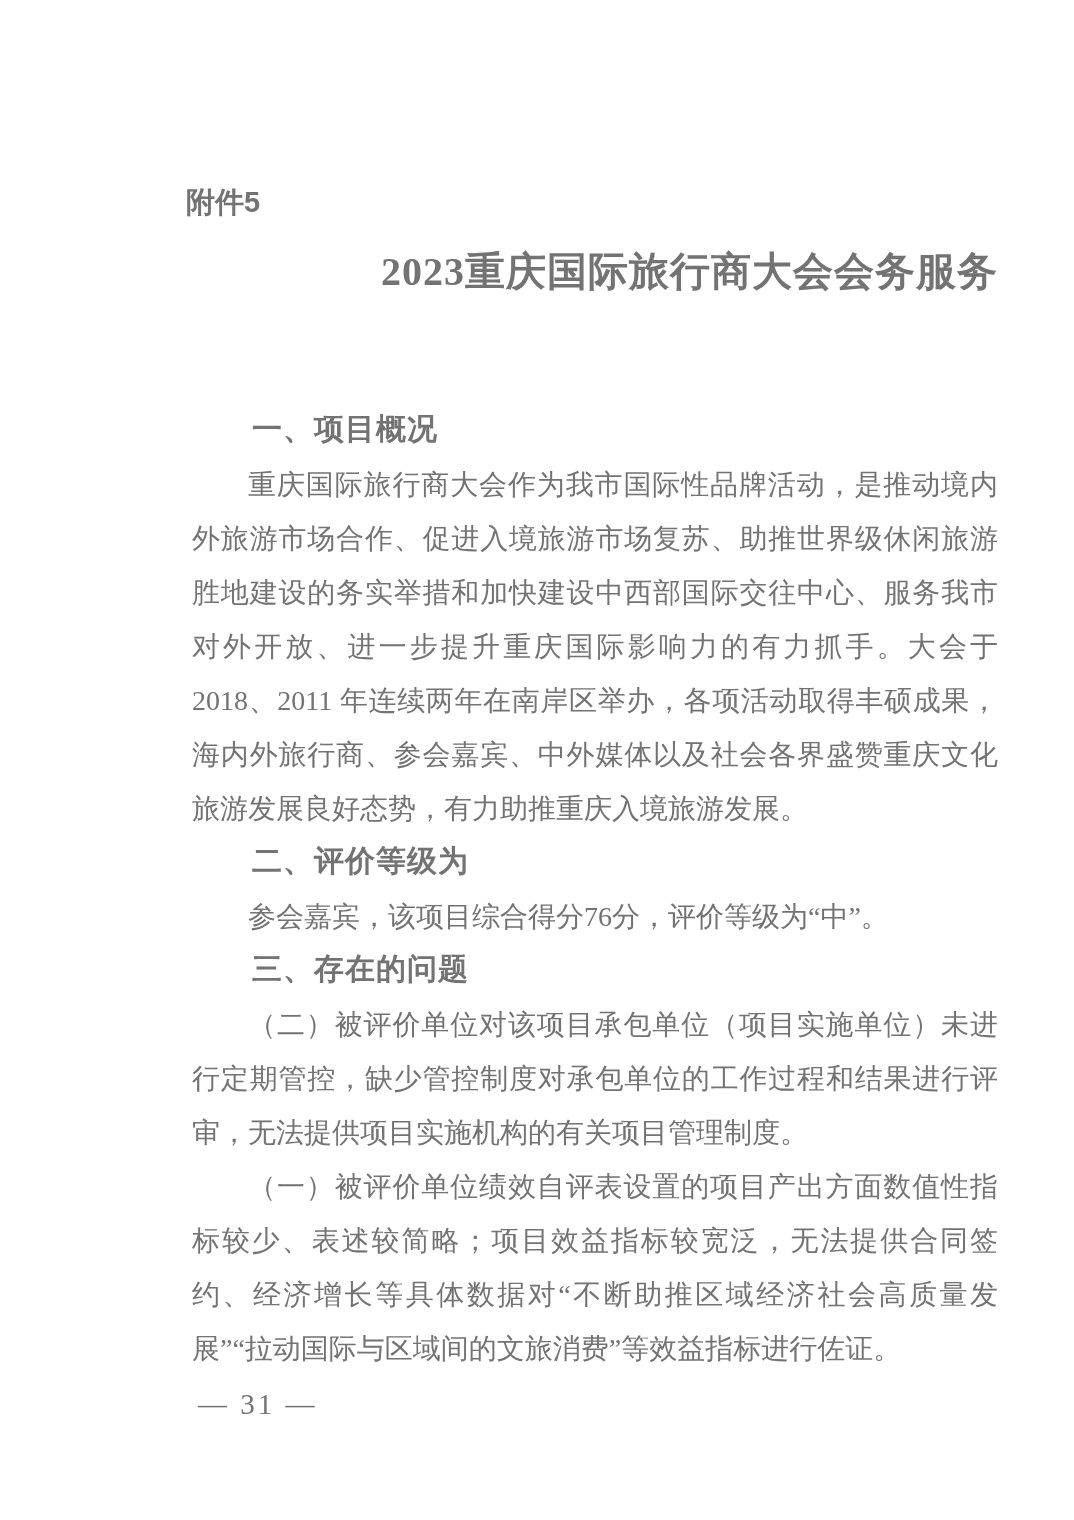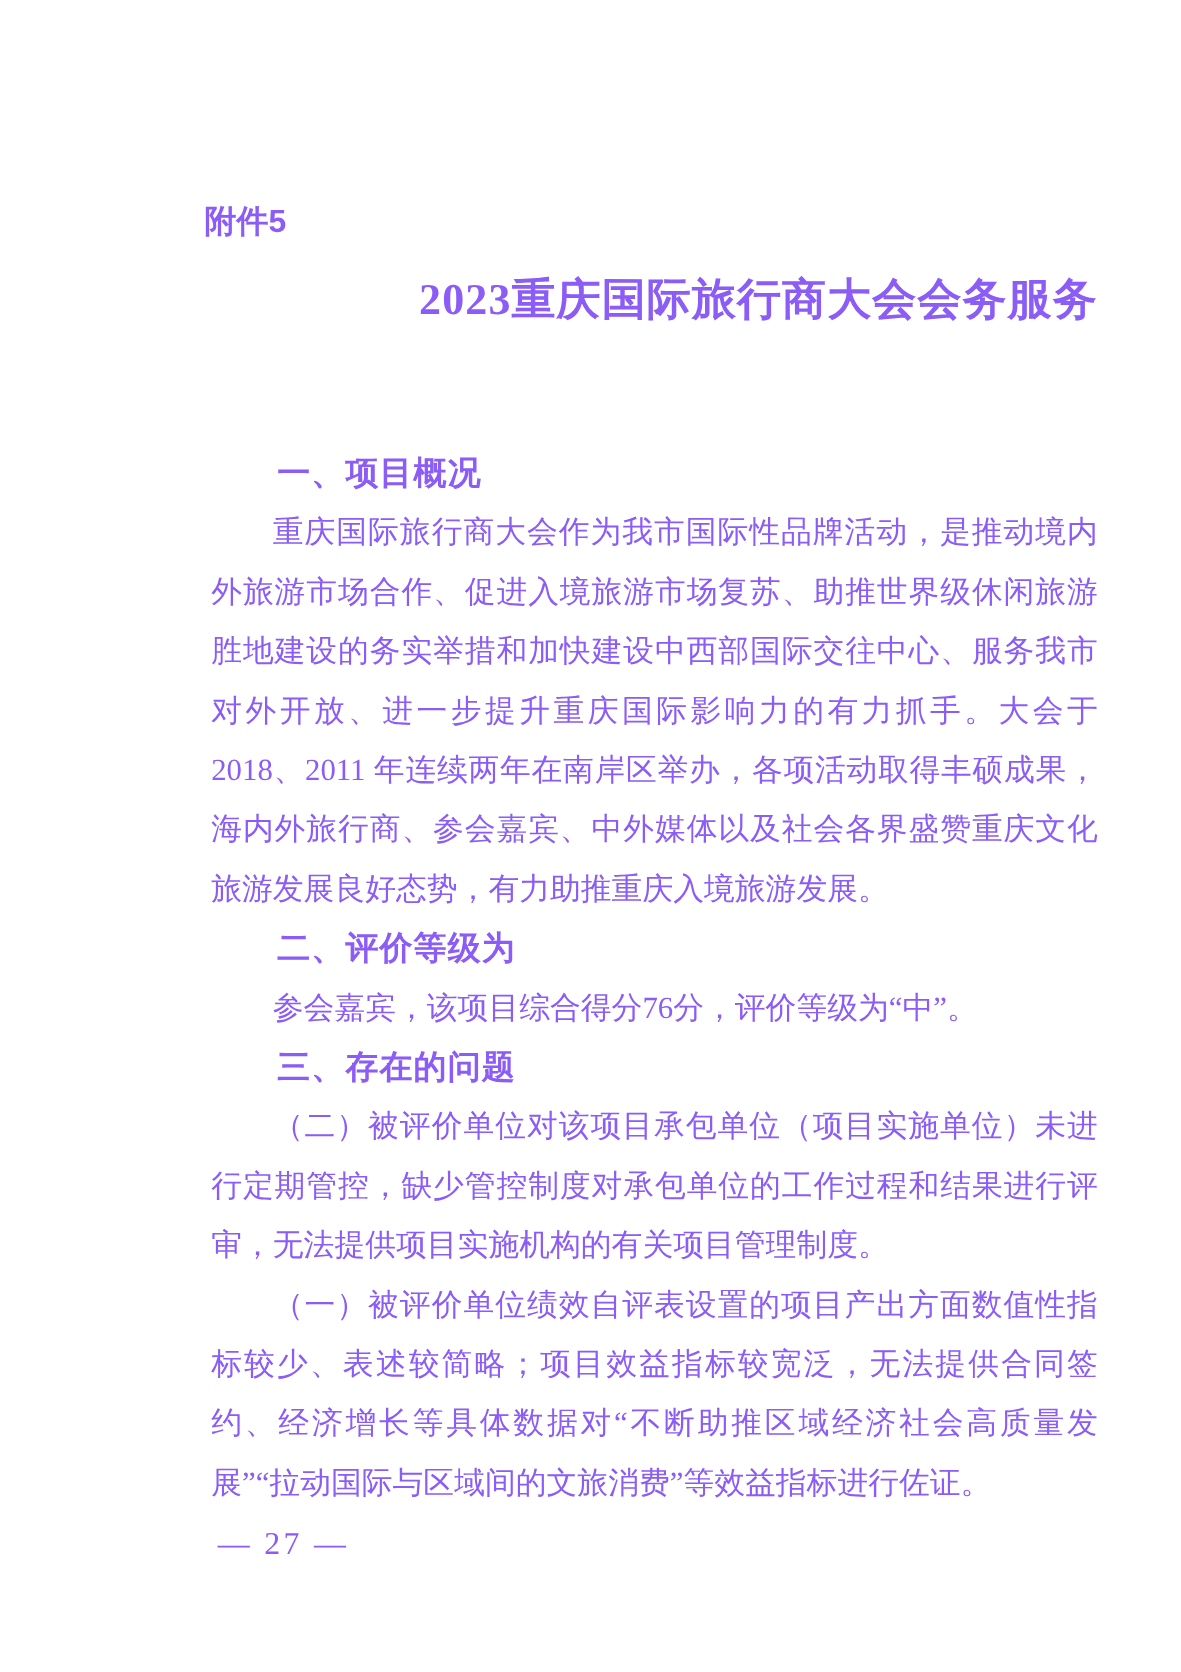--- a/index.html
+++ b/index.html
@@ -6,21 +6,21 @@
     margin: 0;
     padding: 0;
     background: #ffffff;
   }
   .page {
     position: relative;
     width: 960px;
     height: 1520px;
     margin: 0 auto;
     background: #ffffff;
-    color: #8b5cf6;
+    color: #737373;
     font-family: "Liberation Serif", "DejaVu Serif", serif;
     overflow: hidden;
   }
   .attachment-label {
     position: absolute;
     left: 129px;
     top: 181px;
     font-family: "Liberation Sans", "DejaVu Sans", sans-serif;
     font-weight: bold;
     font-size: 29px;
@@ -44,21 +44,21 @@
     left: 135px;
     top: 404px;
     width: 806px;
     font-size: 28px;
     line-height: 54px;
     text-align: justify;
     text-justify: inter-ideograph;
   }
   .doc-body .section-heading {
     margin: 0;
-    font-family: Liberation Sans, sans-serif;
+    font-family: Liberation Mono, monospace;
     font-weight: bold;
     font-size: 30px;
     line-height: 54px;
     text-indent: 2em;
     text-align: left;
     letter-spacing: 1px;
   }
   .doc-body p {
     margin: 0;
     text-indent: 2em;
@@ -91,15 +91,15 @@
 
     <h2 class="section-heading">二、评价等级为</h2>
     <p>参会嘉宾，该项目综合得分76分，评价等级为“中”。</p>
 
     <h2 class="section-heading">三、存在的问题</h2>
     <p>（二）被评价单位对该项目承包单位（项目实施单位）未进行定期管控，缺少管控制度对承包单位的工作过程和结果进行评审，无法提供项目实施机构的有关项目管理制度。</p>
     <p>（一）被评价单位绩效自评表设置的项目产出方面数值性指标较少、表述较简略；项目效益指标较宽泛，无法提供合同签约、经济增长等具体数据对“不断助推区域经济社会高质量发展”“拉动国际与区域间的文旅消费”等效益指标进行佐证。</p>
 
   </div>
 
-  <div class="page-number">— 27 —</div>
+  <div class="page-number">— 31 —</div>
 
 </div>
 
 </body></html>

